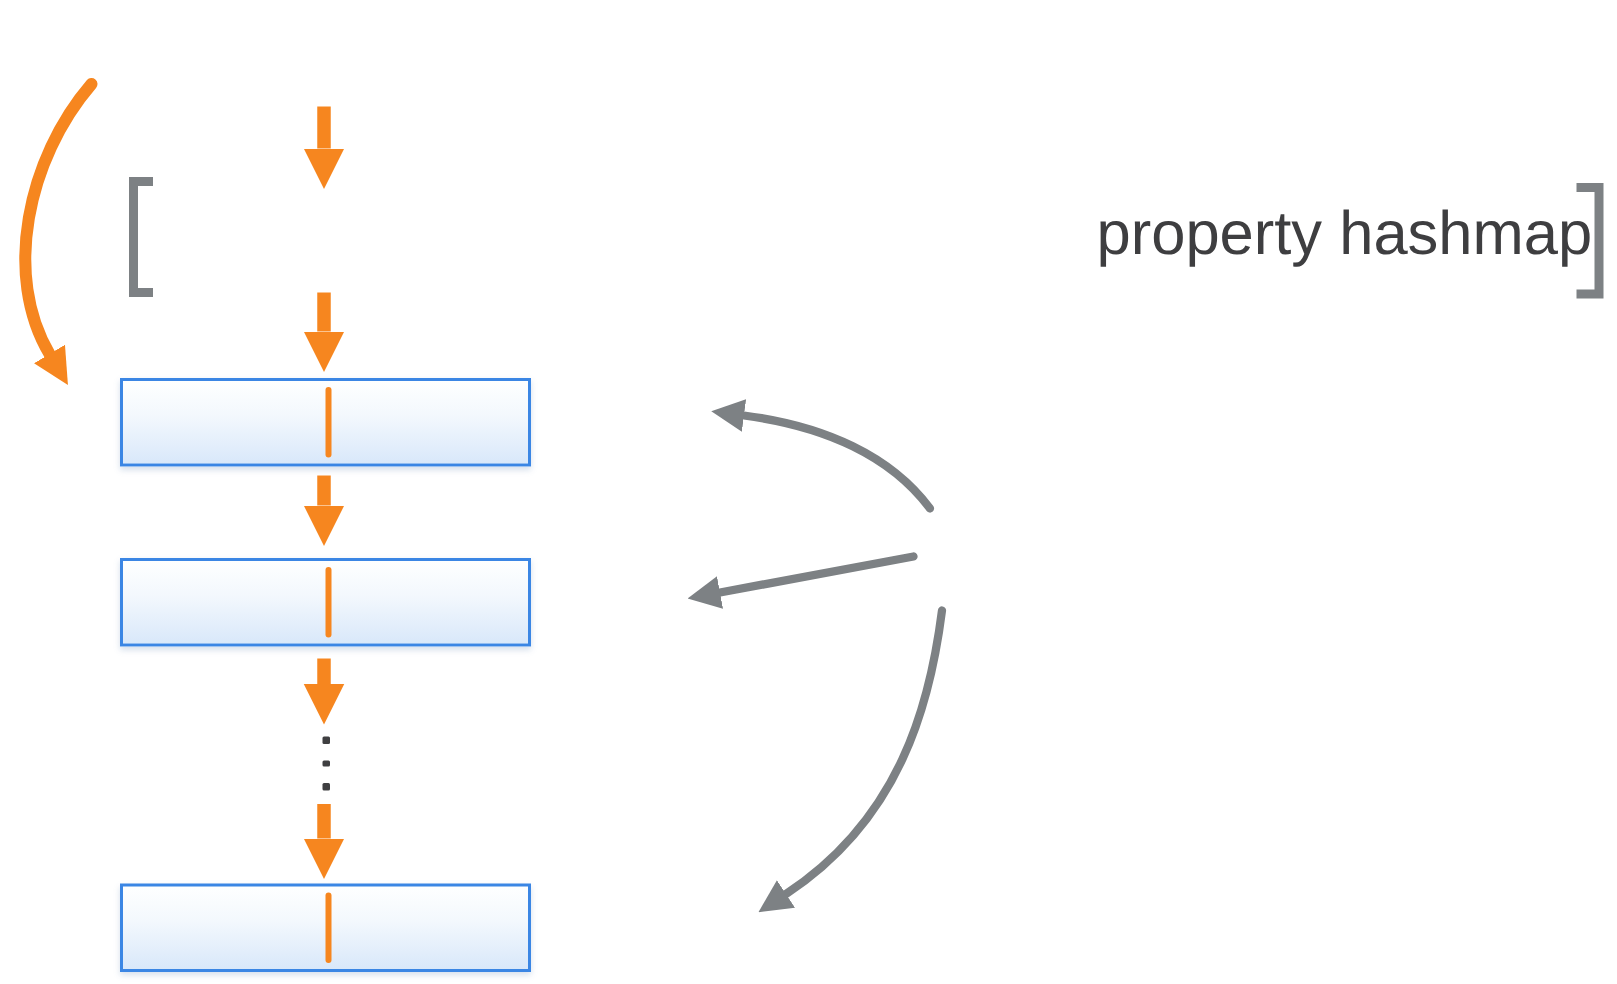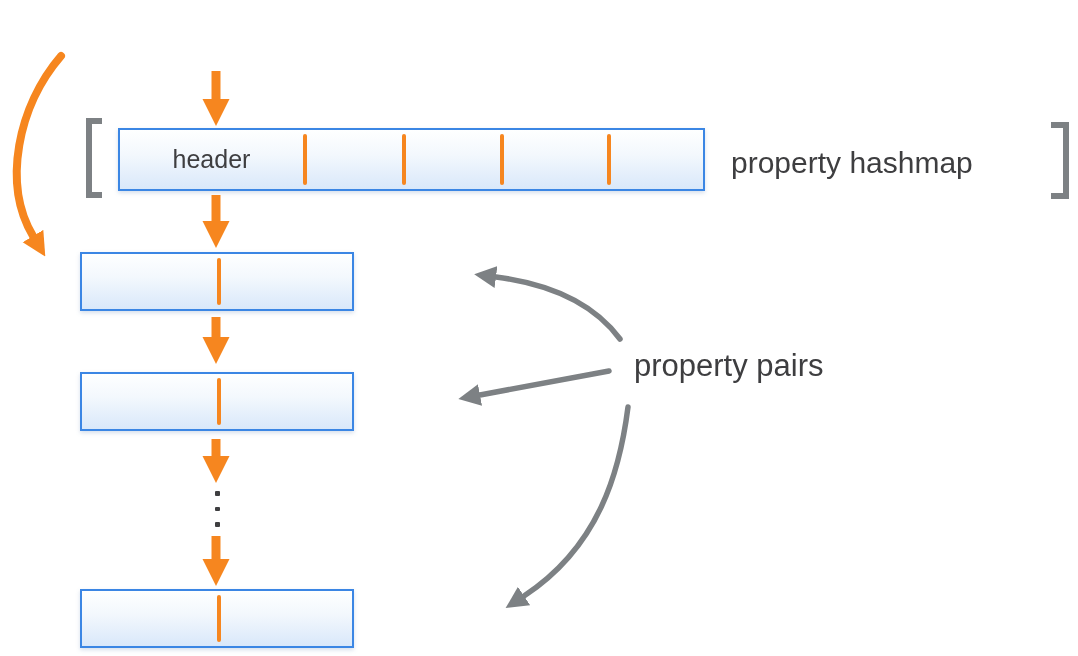--- a/index.html
+++ b/index.html
@@ -20,57 +20,47 @@
   .box-label{color:#3E3E40;font-size:25px;line-height:1;}
   .header-label-wrap{
     position:absolute;left:0;top:0;bottom:0;width:183px;
     display:flex;align-items:center;justify-content:center;
   }
   .divider{
     position:absolute;top:4px;bottom:4px;width:4px;
     background:#F6861F;border-radius:2px;
   }
   .free-label{position:absolute;color:#3E3E40;white-space:nowrap;line-height:1;}
-  .hashmap-label{left:731px;top:148px;font-size:30px;}
+  .hashmap-label{left:731px;top:135px;font-size:41px;}
   .pairs-label{left:634px;top:350px;font-size:31px;}
   .dots{
     position:absolute;left:215px;top:491px;width:5px;
     display:flex;flex-direction:column;gap:11px;align-items:center;
   }
   .dots .dot{width:4.5px;height:4.5px;background:#3F3F41;border-radius:1px;}
   svg.overlay{position:absolute;left:0;top:0;pointer-events:none;}
 </style>
 </head>
 <body>
 
 <div class="canvas">
 
 
-  <div class="box header-box">
-    <span class="header-label-wrap">
-      <span class="box-label">header</span>
-    </span>
-    <span class="divider" style="left:183px"></span>
-    <span class="divider" style="left:282px"></span>
-    <span class="divider" style="left:380px"></span>
-    <span class="divider" style="left:487px"></span>
-  </div>
 
   <div class="box pair-box" style="top:252px">
     <span class="divider" style="left:135px"></span>
   </div>
   <div class="box pair-box" style="top:372px">
     <span class="divider" style="left:135px"></span>
   </div>
   <div class="box pair-box" style="top:589px">
     <span class="divider" style="left:135px"></span>
   </div>
 
   <div class="free-label hashmap-label">property hashmap</div>
-  <div class="free-label pairs-label">property pairs</div>
 
   <div class="dots">
     <span class="dot"></span>
     <span class="dot"></span>
     <span class="dot"></span>
   </div>
 
   <svg class="overlay" width="1078" height="656" viewBox="0 0 1078 656">
     <defs>
       <marker id="headOrange" viewBox="0 0 4 4" markerWidth="3" markerHeight="3.2" refX="0" refY="2" orient="auto">

